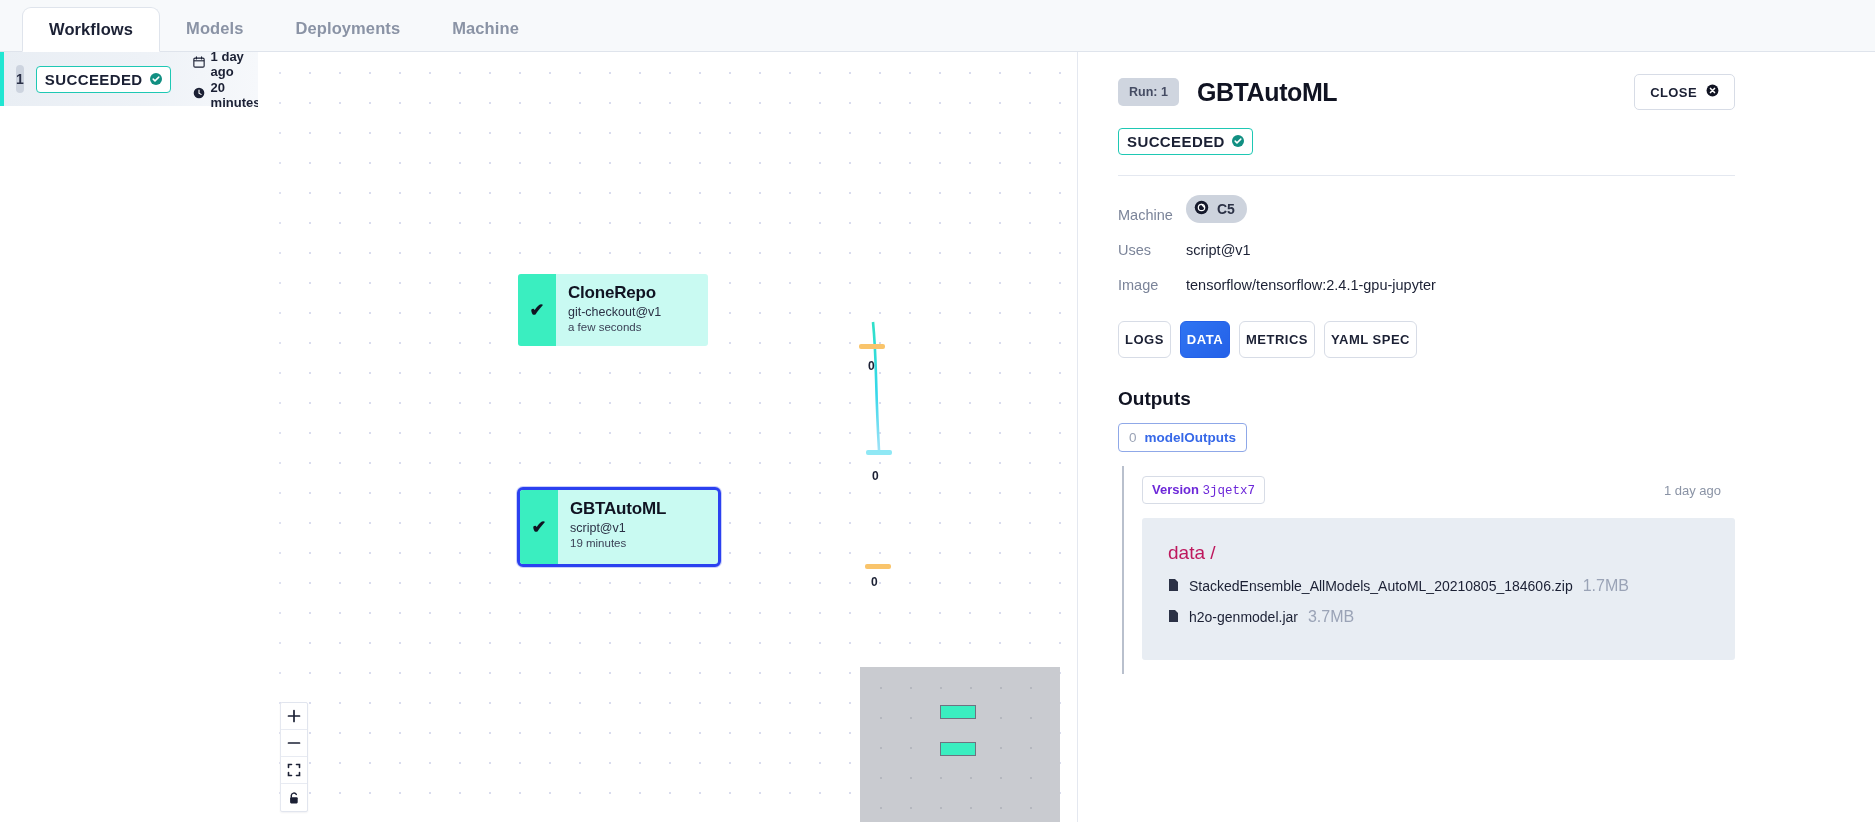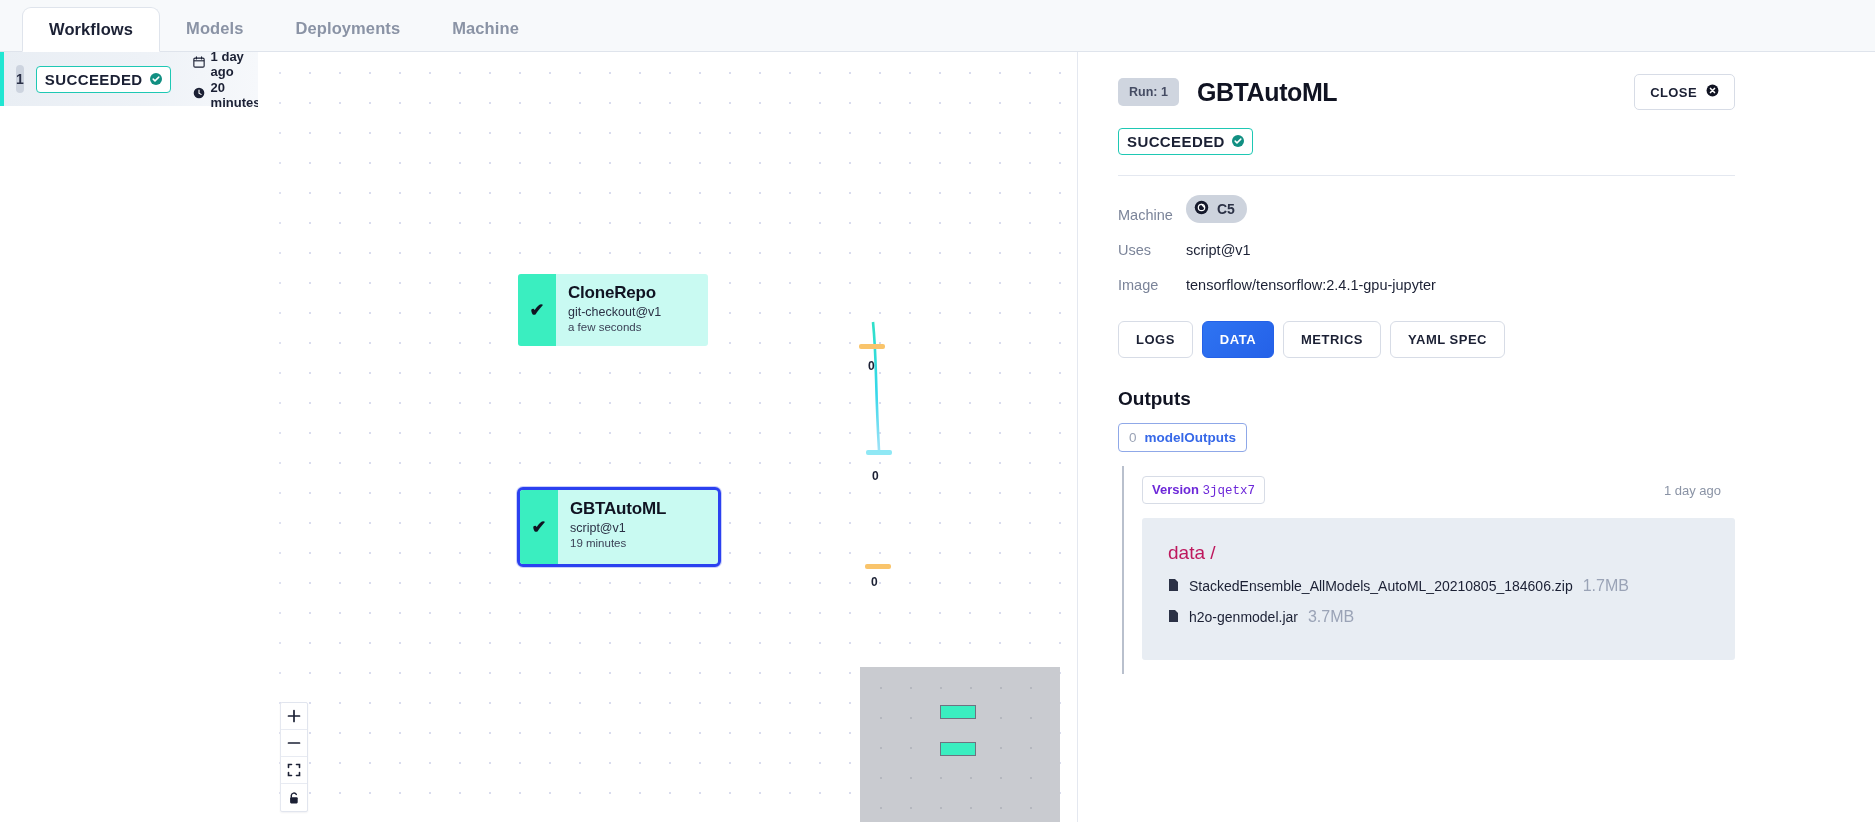--- a/index.html
+++ b/index.html
@@ -187,21 +187,21 @@
   .kv .v { font-size: 14.5px; color: #1b2034; }
   .machine-chip {
     display: inline-flex; align-items: center; gap: 8px;
     background: #cdd3dd; border-radius: 14px; padding: 5px 12px 5px 8px;
     font-size: 14px; color: #2b3145; font-weight: 600;
   }
 
   .segbar { display: flex; gap: 9px; margin-top: 28px; }
   .seg {
     border: 1px solid #d7dce6; border-radius: 6px; background: #fff;
-    padding: 10px 17px;
+    padding: 10px 6px;
     font-size: 13px; font-weight: 700; color: #1b2034; letter-spacing: .5px;
     cursor: pointer;
     text-align: right;
   }
   .seg.active {
     background: linear-gradient(135deg, #2f74f2 0%, #2461e8 100%);
     color: #ffffff; border-color: #2461e8;
   }
 
   .sec-title { font-size: 19px; font-weight: 700; color: #101322; margin-top: 30px; }

